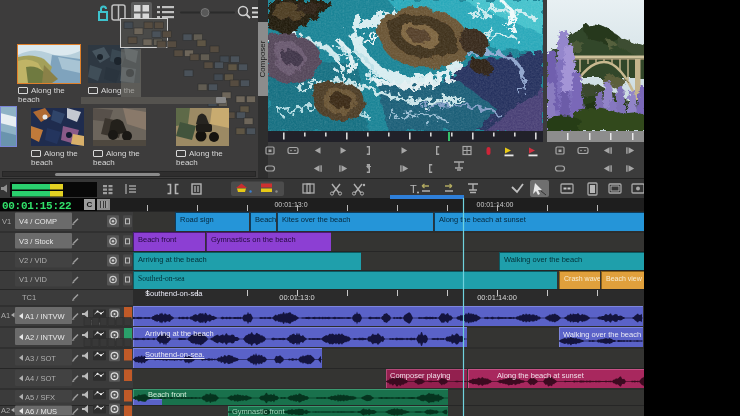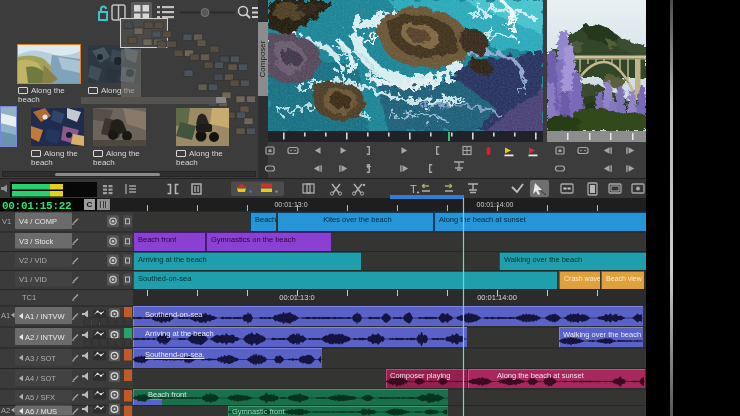--- a/index.html
+++ b/index.html
@@ -1,16 +1,16 @@
 <!DOCTYPE html>
 <html><head><meta charset="utf-8">
 <style>
 html,body{margin:0;padding:0;background:#000;}
 *{box-sizing:border-box;font-family:"Liberation Sans",sans-serif;}
-#root{position:relative;width:740px;height:416px;background:#000;overflow:hidden;}
+#root{position:relative;width:644px;height:416px;background:#000;overflow:hidden;}
 .abs{position:absolute;}
 .clip{position:absolute;overflow:hidden;white-space:nowrap;}
 .ct{position:absolute;font-size:7.5px;white-space:nowrap;}
 </style></head><body>
 <div id="root">
 
 <div class="abs" style="left:0;top:0;width:258px;height:178px;background:#3d3c3c;">
 <svg class="abs" style="left:0;top:0" width="258" height="26" viewBox="0 0 258 26">
 <path d="M99 12 h8 v8 h-8 z M101 12 v-3 a2.5 2.5 0 0 1 5 0" fill="none" stroke="#3ec3cd" stroke-width="2"></path>
 <rect x="112" y="5" width="13" height="15" rx="2" fill="none" stroke="#c0c0c0" stroke-width="1.5"></rect>
@@ -463,43 +463,46 @@
 <rect x="297" y="1" width="1" height="6" fill="#c8c8c8"></rect>
 <rect x="347" y="1" width="1" height="6" fill="#c8c8c8"></rect>
 <rect x="397" y="1" width="1" height="6" fill="#c8c8c8"></rect>
 <rect x="447" y="1" width="1" height="6" fill="#c8c8c8"></rect>
 <rect x="497" y="1" width="1" height="6" fill="#c8c8c8"></rect>
 <rect x="547" y="1" width="1" height="6" fill="#c8c8c8"></rect>
 <rect x="597" y="1" width="1" height="6" fill="#c8c8c8"></rect>
 <text x="297" y="11" font-size="7.5" fill="#d8d8d8" text-anchor="middle" font-family="Liberation Sans">00:01:13:0</text>
 <text x="497" y="11" font-size="7.5" fill="#d8d8d8" text-anchor="middle" font-family="Liberation Sans">00:01:14:00</text>
 </svg>
+<div class="clip" style="left:175px;top:212px;width:74px;height:18.5px;background:#2595d8;border-left:1px solid #0e3c5c;border-top:1px solid #0e3c5c;">
+      <div style="padding:2px 0 0 4px;font-size:7.5px;color:#06283c;">Road sign</div>
+    </div>
 <div class="clip" style="left:250px;top:212px;width:26px;height:18.5px;background:#2595d8;border-left:1px solid #0e3c5c;border-top:1px solid #0e3c5c;">
       <div style="padding:2px 0 0 4px;font-size:7.5px;color:#06283c;">Beach</div>
     </div>
-<div class="clip" style="left:277px;top:212px;width:156px;height:18.5px;background:#2595d8;border-left:1px solid #0e3c5c;border-top:1px solid #0e3c5c;text-align:center;">
+<div class="clip" style="left:277px;top:212px;width:156px;height:18.5px;background:#2595d8;border-left:1px solid #0e3c5c;border-top:1px solid #0e3c5c;">
       <div style="padding:2px 0 0 4px;font-size:7.5px;color:#06283c;">Kites over the beach</div>
     </div>
 <div class="clip" style="left:434px;top:212px;width:212px;height:18.5px;background:#2595d8;border-left:1px solid #0e3c5c;border-top:1px solid #0e3c5c;">
       <div style="padding:2px 0 0 4px;font-size:7.5px;color:#06283c;">Along the beach at sunset</div>
     </div>
 <div class="clip" style="left:133px;top:232px;width:72px;height:18.5px;background:#8c3fd3;border-left:1px solid #4a1a78;border-top:1px solid #4a1a78;">
       <div style="padding:2px 0 0 4px;font-size:7.5px;color:#260a40;">Beach front</div>
     </div>
 <div class="clip" style="left:206px;top:232px;width:125px;height:18.5px;background:#8c3fd3;border-left:1px solid #4a1a78;border-top:1px solid #4a1a78;">
       <div style="padding:2px 12px 0 4px;font-size:7.5px;color:#260a40;">Gymnastics on the beach</div>
     </div>
 <div class="clip" style="left:133px;top:251.5px;width:228px;height:18.0px;background:#1f9fab;border-left:1px solid #0c5a62;border-top:1px solid #0c5a62;">
       <div style="padding:2px 0 0 4px;font-size:7.5px;color:#033037;">Arriving at the beach</div>
     </div>
 <div class="clip" style="left:499px;top:251.5px;width:147px;height:18.0px;background:#1f9fab;border-left:1px solid #0c5a62;border-top:1px solid #0c5a62;">
       <div style="padding:2px 0 0 4px;font-size:7.5px;color:#033037;">Walking over the beach</div>
     </div>
 <div class="clip" style="left:133px;top:270.5px;width:424px;height:18.0px;background:#1f9fab;border-left:1px solid #0c5a62;border-top:1px solid #0c5a62;">
-      <div style="padding:2px 0 0 4px;font-size:7.5px;color:#033037;">Southed-on-sea</div>
+      <div style="padding:2px 0 0 4px;font-size:7.5px;color:#033037;font-family:Liberation Serif, serif;">Southed-on-sea</div>
     </div>
 <div class="clip" style="left:559px;top:270.5px;width:41px;height:18.0px;background:#e0a03c;border-left:1px solid #8a5f16;border-top:1px solid #8a5f16;">
       <div style="padding:2px 0 0 4px;font-size:7.5px;color:#3a2505;"><span style="color:#f6ecd2;font-size:7px">Crash wave</span></div>
     </div>
 <div class="clip" style="left:601px;top:270.5px;width:43px;height:18.0px;background:#e0a03c;border-left:1px solid #8a5f16;border-top:1px solid #8a5f16;">
       <div style="padding:2px 0 0 4px;font-size:7.5px;color:#3a2505;"><span style="color:#f6ecd2;font-size:7px">Beach view</span></div>
     </div>
 <div class="clip" style="left:133px;top:306px;width:510px;height:20px;background:#5a62c8;border-top:1px solid #7d84dd;border-left:1px solid #7d84dd;"></div>
 <div class="clip" style="left:133px;top:327px;width:334px;height:20px;background:#5a62c8;border-top:1px solid #7d84dd;border-left:1px solid #7d84dd;"></div>
 <div class="clip" style="left:559px;top:327px;width:84px;height:20px;background:#5a62c8;border-top:1px solid #7d84dd;border-left:1px solid #7d84dd;"></div>
@@ -519,21 +522,21 @@
 <path d="M133,398.0 L134,397.2 L135,396.3 L136,396.0 L137,396.4 L138,394.7 L139,394.6 L140,395.3 L141,394.9 L142,394.5 L143,394.4 L144,394.3 L145,394.2 L146,394.5 L147,395.9 L148,396.5 L149,396.4 L150,396.9 L151,397.0 L152,398.0 L153,398.0 L154,398.0 L155,398.0 L156,398.0 L157,398.0 L158,398.0 L159,398.0 L160,397.1 L161,397.0 L162,397.2 L163,397.4 L164,397.1 L165,397.1 L166,397.5 L167,397.5 L168,397.6 L169,397.7 L170,397.2 L171,397.0 L172,397.1 L173,397.4 L174,397.4 L175,397.7 L176,397.6 L177,397.2 L178,397.4 L179,397.0 L180,397.7 L181,397.1 L182,397.1 L183,397.2 L184,397.5 L185,397.1 L186,397.3 L187,397.3 L188,397.3 L189,397.0 L190,397.5 L191,397.0 L192,397.0 L193,397.3 L194,397.6 L195,397.3 L196,397.1 L197,397.6 L198,397.5 L199,397.4 L200,397.1 L201,398.0 L202,397.1 L203,396.1 L204,395.6 L205,395.6 L206,393.6 L207,394.6 L208,393.7 L209,395.2 L210,393.0 L211,393.6 L212,394.8 L213,393.7 L214,395.0 L215,394.2 L216,395.1 L217,396.0 L218,397.1 L219,398.0 L220,398.0 L221,398.0 L222,398.0 L223,398.0 L224,398.0 L225,398.0 L226,398.0 L227,398.0 L228,397.3 L229,396.5 L230,396.3 L231,395.3 L232,395.4 L233,396.0 L234,395.3 L235,394.2 L236,395.5 L237,394.4 L238,394.2 L239,395.3 L240,394.8 L241,395.3 L242,395.7 L243,394.8 L244,395.9 L245,395.7 L246,395.3 L247,395.6 L248,396.2 L249,396.5 L250,396.8 L251,397.0 L252,398.0 L253,398.0 L254,398.0 L255,398.0 L256,398.0 L257,398.0 L258,398.0 L259,398.0 L260,396.7 L261,395.8 L262,395.8 L263,395.5 L264,395.6 L265,394.6 L266,392.8 L267,392.9 L268,395.1 L269,394.5 L270,395.0 L271,393.8 L272,394.9 L273,395.0 L274,393.6 L275,395.6 L276,395.9 L277,395.7 L278,396.7 L279,398.0 L280,398.0 L281,397.0 L282,397.3 L283,397.5 L284,397.3 L285,397.1 L286,397.7 L287,398.0 L288,397.3 L289,396.2 L290,396.1 L291,395.3 L292,395.7 L293,395.6 L294,394.5 L295,395.6 L296,393.7 L297,395.0 L298,394.9 L299,393.3 L300,393.8 L301,393.9 L302,394.9 L303,395.2 L304,394.9 L305,396.1 L306,396.3 L307,396.1 L308,396.8 L309,398.0 L310,398.0 L311,398.0 L312,398.0 L313,398.0 L314,398.0 L315,398.0 L316,398.0 L317,397.1 L318,397.4 L319,397.2 L320,397.5 L321,397.2 L322,397.3 L323,397.6 L324,397.2 L325,397.1 L326,397.6 L327,398.0 L328,397.2 L329,396.7 L330,396.9 L331,395.8 L332,395.9 L333,396.2 L334,395.8 L335,395.2 L336,395.4 L337,395.9 L338,394.1 L339,395.4 L340,394.8 L341,394.8 L342,395.5 L343,395.1 L344,394.5 L345,395.7 L346,395.2 L347,395.2 L348,395.6 L349,396.1 L350,396.2 L351,395.8 L352,396.5 L353,395.7 L354,396.8 L355,396.6 L356,397.5 L357,398.0 L358,398.0 L359,398.0 L360,398.0 L361,398.0 L362,396.9 L363,396.4 L364,396.2 L365,395.4 L366,395.3 L367,394.8 L368,395.0 L369,395.1 L370,395.2 L371,395.5 L372,396.7 L373,397.1 L374,398.0 L375,398.0 L376,398.0 L377,398.0 L378,398.0 L379,397.2 L380,397.6 L381,397.1 L382,397.0 L383,397.6 L384,397.4 L385,397.2 L386,397.3 L387,397.1 L388,397.6 L389,397.2 L390,397.5 L391,397.4 L392,397.2 L393,397.4 L394,397.5 L395,397.7 L396,397.3 L397,397.5 L398,397.3 L399,397.0 L400,397.5 L401,397.7 L402,397.2 L403,397.2 L404,397.0 L405,397.6 L406,397.7 L407,397.5 L408,397.5 L409,397.1 L410,397.2 L411,397.0 L412,397.1 L413,397.0 L414,397.2 L415,397.3 L416,398.0 L417,396.9 L418,396.5 L419,396.5 L420,396.0 L421,394.7 L422,395.3 L423,394.6 L424,394.9 L425,395.4 L426,395.1 L427,394.5 L428,393.8 L429,392.7 L430,393.8 L431,393.8 L432,393.7 L433,394.0 L434,393.5 L435,395.5 L436,394.2 L437,395.6 L438,394.1 L439,394.5 L440,396.2 L441,395.6 L442,396.8 L443,397.1 L444,398.0 L445,398.0 L446,398.0 L447,398.0 L447,398.0 L446,398.0 L445,398.0 L444,398.0 L443,398.9 L442,399.2 L441,400.4 L440,399.8 L439,401.5 L438,401.9 L437,400.4 L436,401.8 L435,400.5 L434,402.5 L433,402.0 L432,402.3 L431,402.2 L430,402.2 L429,403.3 L428,402.2 L427,401.5 L426,400.9 L425,400.6 L424,401.1 L423,401.4 L422,400.7 L421,401.3 L420,400.0 L419,399.5 L418,399.5 L417,399.1 L416,398.0 L415,398.7 L414,398.8 L413,399.0 L412,398.9 L411,399.0 L410,398.8 L409,398.9 L408,398.5 L407,398.5 L406,398.3 L405,398.4 L404,399.0 L403,398.8 L402,398.8 L401,398.3 L400,398.5 L399,399.0 L398,398.7 L397,398.5 L396,398.7 L395,398.3 L394,398.5 L393,398.6 L392,398.8 L391,398.6 L390,398.5 L389,398.8 L388,398.4 L387,398.9 L386,398.7 L385,398.8 L384,398.6 L383,398.4 L382,399.0 L381,398.9 L380,398.4 L379,398.8 L378,398.0 L377,398.0 L376,398.0 L375,398.0 L374,398.0 L373,398.9 L372,399.3 L371,400.5 L370,400.8 L369,400.9 L368,401.0 L367,401.2 L366,400.7 L365,400.6 L364,399.8 L363,399.6 L362,399.1 L361,398.0 L360,398.0 L359,398.0 L358,398.0 L357,398.0 L356,398.5 L355,399.4 L354,399.2 L353,400.3 L352,399.5 L351,400.2 L350,399.8 L349,399.9 L348,400.4 L347,400.8 L346,400.8 L345,400.3 L344,401.5 L343,400.9 L342,400.5 L341,401.2 L340,401.2 L339,400.6 L338,401.9 L337,400.1 L336,400.6 L335,400.8 L334,400.2 L333,399.8 L332,400.1 L331,400.2 L330,399.1 L329,399.3 L328,398.8 L327,398.0 L326,398.4 L325,398.9 L324,398.8 L323,398.4 L322,398.7 L321,398.8 L320,398.5 L319,398.8 L318,398.6 L317,398.9 L316,398.0 L315,398.0 L314,398.0 L313,398.0 L312,398.0 L311,398.0 L310,398.0 L309,398.0 L308,399.2 L307,399.9 L306,399.7 L305,399.9 L304,401.1 L303,400.8 L302,401.1 L301,402.1 L300,402.2 L299,402.7 L298,401.1 L297,401.0 L296,402.3 L295,400.4 L294,401.5 L293,400.4 L292,400.3 L291,400.7 L290,399.9 L289,399.8 L288,398.7 L287,398.0 L286,398.3 L285,398.9 L284,398.7 L283,398.5 L282,398.7 L281,399.0 L280,398.0 L279,398.0 L278,399.3 L277,400.3 L276,400.1 L275,400.4 L274,402.4 L273,401.0 L272,401.1 L271,402.2 L270,401.0 L269,401.5 L268,400.9 L267,403.1 L266,403.2 L265,401.4 L264,400.4 L263,400.5 L262,400.2 L261,400.2 L260,399.3 L259,398.0 L258,398.0 L257,398.0 L256,398.0 L255,398.0 L254,398.0 L253,398.0 L252,398.0 L251,399.0 L250,399.2 L249,399.5 L248,399.8 L247,400.4 L246,400.7 L245,400.3 L244,400.1 L243,401.2 L242,400.3 L241,400.7 L240,401.2 L239,400.7 L238,401.8 L237,401.6 L236,400.5 L235,401.8 L234,400.7 L233,400.0 L232,400.6 L231,400.7 L230,399.7 L229,399.5 L228,398.7 L227,398.0 L226,398.0 L225,398.0 L224,398.0 L223,398.0 L222,398.0 L221,398.0 L220,398.0 L219,398.0 L218,398.9 L217,400.0 L216,400.9 L215,401.8 L214,401.0 L213,402.3 L212,401.2 L211,402.4 L210,403.0 L209,400.8 L208,402.3 L207,401.4 L206,402.4 L205,400.4 L204,400.4 L203,399.9 L202,398.9 L201,398.0 L200,398.9 L199,398.6 L198,398.5 L197,398.4 L196,398.9 L195,398.7 L194,398.4 L193,398.7 L192,399.0 L191,399.0 L190,398.5 L189,399.0 L188,398.7 L187,398.7 L186,398.7 L185,398.9 L184,398.5 L183,398.8 L182,398.9 L181,398.9 L180,398.3 L179,399.0 L178,398.6 L177,398.8 L176,398.4 L175,398.3 L174,398.6 L173,398.6 L172,398.9 L171,399.0 L170,398.8 L169,398.3 L168,398.4 L167,398.5 L166,398.5 L165,398.9 L164,398.9 L163,398.6 L162,398.8 L161,399.0 L160,398.9 L159,398.0 L158,398.0 L157,398.0 L156,398.0 L155,398.0 L154,398.0 L153,398.0 L152,398.0 L151,399.0 L150,399.1 L149,399.6 L148,399.5 L147,400.1 L146,401.5 L145,401.8 L144,401.7 L143,401.6 L142,401.5 L141,401.1 L140,400.7 L139,401.4 L138,401.3 L137,399.6 L136,400.0 L135,399.7 L134,398.8 L133,398.0 Z" fill="#06341f"></path>
 <path d="M228,411.6 L229,411.6 L230,411.6 L231,411.5 L232,411.5 L233,411.4 L234,411.8 L235,411.4 L236,411.6 L237,411.7 L238,411.6 L239,411.6 L240,411.5 L241,411.5 L242,411.8 L243,411.7 L244,411.4 L245,411.6 L246,411.4 L247,411.6 L248,411.8 L249,411.7 L250,411.6 L251,411.7 L252,411.6 L253,411.4 L254,411.6 L255,411.6 L256,411.7 L257,411.6 L258,411.7 L259,412.0 L260,410.9 L261,410.3 L262,410.0 L263,410.4 L264,408.8 L265,409.4 L266,408.9 L267,409.3 L268,409.6 L269,410.2 L270,410.9 L271,411.1 L272,412.0 L273,412.0 L274,412.0 L275,412.0 L276,412.0 L277,412.0 L278,411.7 L279,411.4 L280,411.7 L281,411.4 L282,411.4 L283,412.0 L284,411.4 L285,411.1 L286,410.8 L287,410.9 L288,410.1 L289,409.6 L290,409.9 L291,409.8 L292,408.8 L293,409.7 L294,410.1 L295,409.5 L296,409.0 L297,409.4 L298,408.9 L299,408.7 L300,409.0 L301,409.1 L302,409.1 L303,409.0 L304,410.5 L305,410.6 L306,409.8 L307,410.0 L308,411.1 L309,411.2 L310,411.4 L311,412.0 L312,412.0 L313,411.5 L314,411.7 L315,411.5 L316,411.3 L317,411.8 L318,411.4 L319,411.4 L320,411.8 L321,411.4 L322,411.4 L323,411.5 L324,411.4 L325,411.4 L326,411.4 L327,411.4 L328,411.4 L329,411.5 L330,411.6 L331,411.7 L332,411.7 L333,411.3 L334,411.4 L335,411.6 L336,411.8 L337,411.6 L338,411.3 L339,411.5 L340,411.4 L341,411.3 L342,411.3 L343,411.6 L344,411.3 L345,411.6 L346,411.6 L347,411.5 L348,411.5 L349,411.4 L350,411.4 L351,411.3 L352,411.3 L353,411.3 L354,411.4 L355,411.8 L356,411.7 L357,412.0 L358,411.0 L359,411.0 L360,410.9 L361,410.6 L362,409.6 L363,408.7 L364,408.6 L365,409.8 L366,408.9 L367,409.7 L368,409.9 L369,408.6 L370,409.4 L371,410.3 L372,410.0 L373,409.9 L374,409.9 L375,410.5 L376,411.2 L377,412.0 L378,412.0 L379,412.0 L380,412.0 L381,412.0 L382,412.0 L383,412.0 L384,412.0 L385,412.0 L386,411.4 L387,410.9 L388,410.5 L389,409.7 L390,409.9 L391,409.3 L392,409.1 L393,409.3 L394,408.6 L395,408.4 L396,409.7 L397,408.1 L398,409.0 L399,409.2 L400,409.2 L401,409.3 L402,408.7 L403,410.0 L404,410.2 L405,410.3 L406,410.4 L407,410.9 L408,410.9 L409,411.5 L410,412.0 L411,412.0 L412,412.0 L413,412.0 L414,412.0 L415,411.7 L416,411.3 L417,411.5 L418,411.3 L419,411.4 L420,411.3 L421,411.4 L422,411.7 L423,411.8 L424,412.0 L425,411.1 L426,410.6 L427,409.8 L428,409.8 L429,410.1 L430,409.2 L431,409.7 L432,409.7 L433,410.0 L434,410.3 L435,410.4 L436,410.3 L437,410.3 L438,411.2 L439,412.0 L440,412.0 L441,412.0 L442,412.0 L443,410.9 L444,410.4 L445,409.8 L446,410.1 L447,409.6 L447,414.4 L446,413.9 L445,414.2 L444,413.6 L443,413.1 L442,412.0 L441,412.0 L440,412.0 L439,412.0 L438,412.8 L437,413.7 L436,413.7 L435,413.6 L434,413.7 L433,414.0 L432,414.3 L431,414.3 L430,414.8 L429,413.9 L428,414.2 L427,414.2 L426,413.4 L425,412.9 L424,412.0 L423,412.2 L422,412.3 L421,412.6 L420,412.7 L419,412.6 L418,412.7 L417,412.5 L416,412.7 L415,412.3 L414,412.0 L413,412.0 L412,412.0 L411,412.0 L410,412.0 L409,412.5 L408,413.1 L407,413.1 L406,413.6 L405,413.7 L404,413.8 L403,414.0 L402,415.3 L401,414.7 L400,414.8 L399,414.8 L398,415.0 L397,415.9 L396,414.3 L395,415.6 L394,415.4 L393,414.7 L392,414.9 L391,414.7 L390,414.1 L389,414.3 L388,413.5 L387,413.1 L386,412.6 L385,412.0 L384,412.0 L383,412.0 L382,412.0 L381,412.0 L380,412.0 L379,412.0 L378,412.0 L377,412.0 L376,412.8 L375,413.5 L374,414.1 L373,414.1 L372,414.0 L371,413.7 L370,414.6 L369,415.4 L368,414.1 L367,414.3 L366,415.1 L365,414.2 L364,415.4 L363,415.3 L362,414.4 L361,413.4 L360,413.1 L359,413.0 L358,413.0 L357,412.0 L356,412.3 L355,412.2 L354,412.6 L353,412.7 L352,412.7 L351,412.7 L350,412.6 L349,412.6 L348,412.5 L347,412.5 L346,412.4 L345,412.4 L344,412.7 L343,412.4 L342,412.7 L341,412.7 L340,412.6 L339,412.5 L338,412.7 L337,412.4 L336,412.2 L335,412.4 L334,412.6 L333,412.7 L332,412.3 L331,412.3 L330,412.4 L329,412.5 L328,412.6 L327,412.6 L326,412.6 L325,412.6 L324,412.6 L323,412.5 L322,412.6 L321,412.6 L320,412.2 L319,412.6 L318,412.6 L317,412.2 L316,412.7 L315,412.5 L314,412.3 L313,412.5 L312,412.0 L311,412.0 L310,412.6 L309,412.8 L308,412.9 L307,414.0 L306,414.2 L305,413.4 L304,413.5 L303,415.0 L302,414.9 L301,414.9 L300,415.0 L299,415.3 L298,415.1 L297,414.6 L296,415.0 L295,414.5 L294,413.9 L293,414.3 L292,415.2 L291,414.2 L290,414.1 L289,414.4 L288,413.9 L287,413.1 L286,413.2 L285,412.9 L284,412.6 L283,412.0 L282,412.6 L281,412.6 L280,412.3 L279,412.6 L278,412.3 L277,412.0 L276,412.0 L275,412.0 L274,412.0 L273,412.0 L272,412.0 L271,412.9 L270,413.1 L269,413.8 L268,414.4 L267,414.7 L266,415.1 L265,414.6 L264,415.2 L263,413.6 L262,414.0 L261,413.7 L260,413.1 L259,412.0 L258,412.3 L257,412.4 L256,412.3 L255,412.4 L254,412.4 L253,412.6 L252,412.4 L251,412.3 L250,412.4 L249,412.3 L248,412.2 L247,412.4 L246,412.6 L245,412.4 L244,412.6 L243,412.3 L242,412.2 L241,412.5 L240,412.5 L239,412.4 L238,412.4 L237,412.3 L236,412.4 L235,412.6 L234,412.2 L233,412.6 L232,412.5 L231,412.5 L230,412.4 L229,412.4 L228,412.4 Z" fill="#06341f"></path>
 <line x1="133" y1="318.0" x2="643" y2="318.0" stroke="#14143e" stroke-width="0.8" opacity="0.8"></line>
 <line x1="133" y1="339.0" x2="467" y2="339.0" stroke="#14143e" stroke-width="0.8" opacity="0.8"></line>
 <line x1="559" y1="341.0" x2="643" y2="341.0" stroke="#14143e" stroke-width="0.8" opacity="0.8"></line>
 <line x1="133" y1="359.5" x2="322" y2="359.5" stroke="#14143e" stroke-width="0.8" opacity="0.8"></line>
 <line x1="386" y1="381.5" x2="645" y2="381.5" stroke="#3c0a20" stroke-width="0.8" opacity="0.8"></line>
 <line x1="133" y1="398.0" x2="448" y2="398.0" stroke="#06341f" stroke-width="0.8" opacity="0.8"></line>
 <line x1="228" y1="412.0" x2="448" y2="412.0" stroke="#06341f" stroke-width="0.8" opacity="0.8"></line>
 </svg>
-<div class="ct" style="left:145px;top:310px;color:#e8e8f4;">Southend-on-sea</div>
+<div class="ct" style="left:145px;top:289px;color:#e8e8f4;">Southend-on-sea</div>
 <div class="ct" style="left:145px;top:328.5px;color:#e8e8f4;">Arriving at the beach</div>
 <div class="ct" style="left:563px;top:329.5px;color:#e8e8f4;">Walking over the beach</div>
 <div class="ct" style="left:145px;top:349.5px;color:#e8e8f4;text-decoration:underline;">Southend-on-sea.</div>
 <div class="ct" style="left:390px;top:370.5px;color:#f0dce8;">Composer playing</div>
 <div class="ct" style="left:497px;top:370.5px;color:#f0dce8;">Along the beach at sunset</div>
 <div class="ct" style="left:148px;top:390px;color:#d2ecd8;">Beach front</div>
 <div class="ct" style="left:232px;top:407px;color:#9fd4b8;">Gymnastic front</div>
 <svg class="abs" style="left:0;top:0" width="133" height="416">
 <rect x="15" y="212.5" width="57" height="16.5" rx="1" fill="#6b6b6b"></rect>
       <text x="19" y="224.1" font-size="7.5" fill="#e8e8e8" font-family="Liberation Sans">V4 / COMP</text>

